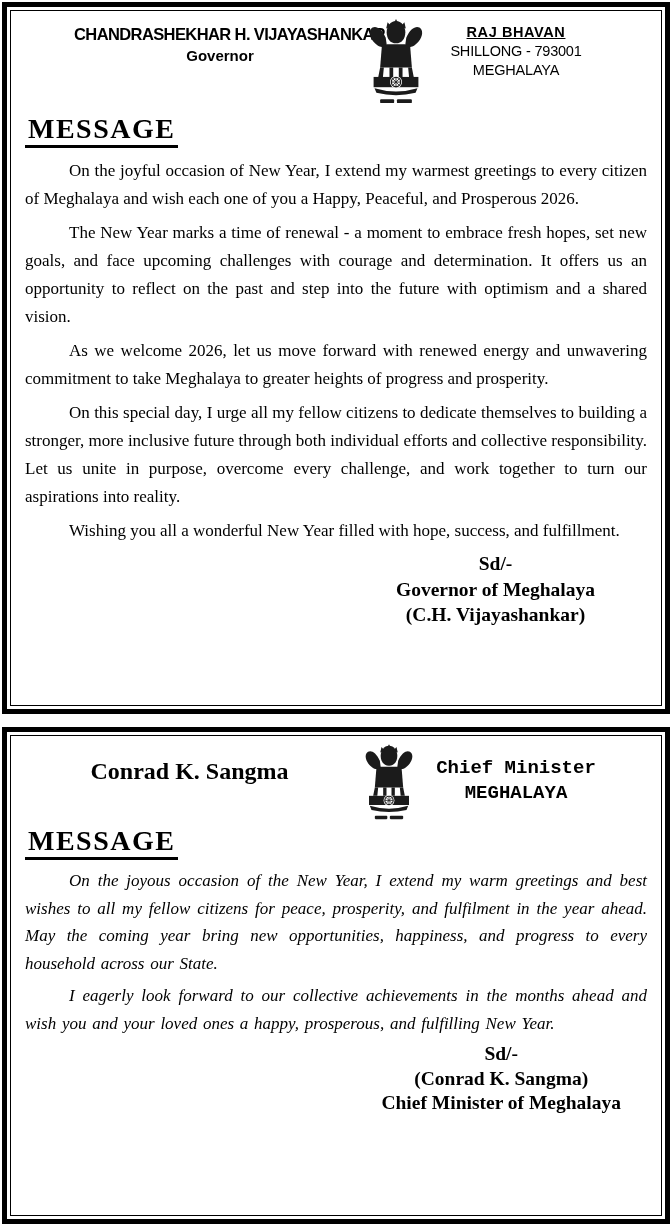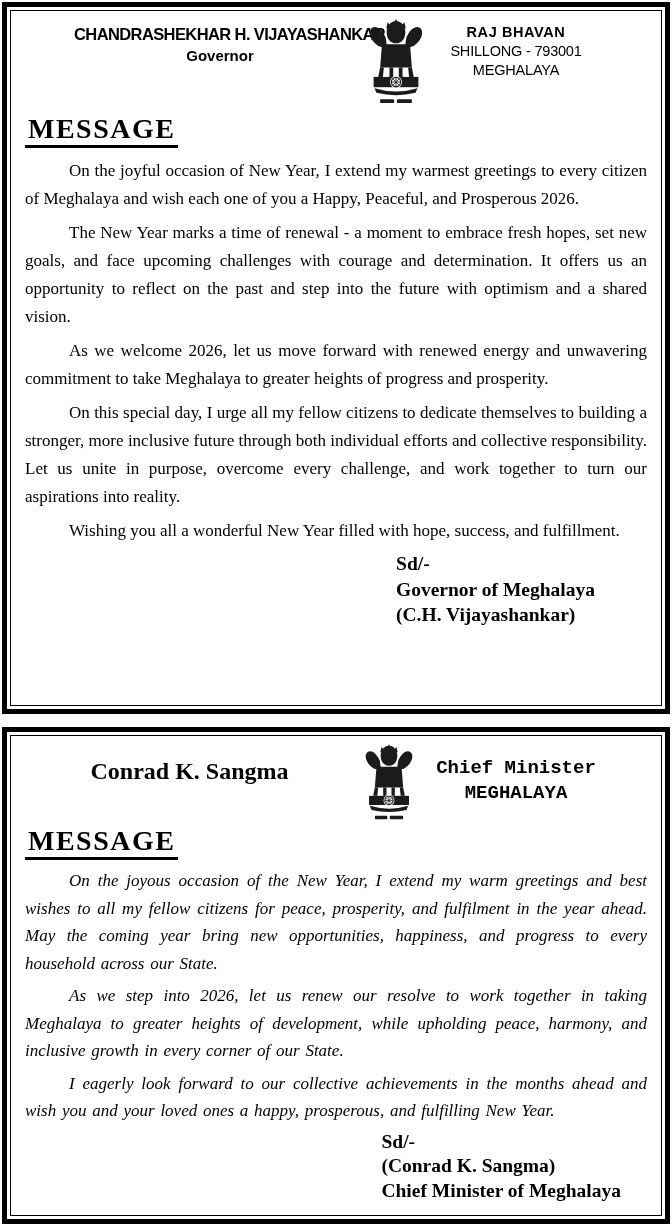--- a/index.html
+++ b/index.html
@@ -29,21 +29,21 @@
     font-family: "Liberation Sans", sans-serif; font-weight: bold;
   }
   .g-name { font-size: 16.5px; letter-spacing: -0.6px; white-space: nowrap; }
   .g-title { font-size: 15px; margin-top: 3px; }
 
   .lh-right-1 {
     width: 180px; text-align: center; padding-top: 4px;
     font-family: "Liberation Sans", sans-serif;
     font-size: 14.5px; line-height: 19px; letter-spacing: -0.2px;
   }
-  .lh-right-1 .bold-line { font-weight: bold; letter-spacing: 0.6px; }
+  .lh-right-1 .bold-line { font-weight: bold; letter-spacing: 0.6px; text-decoration: underline; }
 
   .lh-left-2 { width: 292px; font-weight: bold; font-size: 24px; padding: 14px 0 0 24px; }
   .lh-right-2 { width: 195px; text-align: center; font-weight: bold; font-size: 19px; line-height: 25px; padding-top: 12px; font-family: Liberation Mono, monospace; }
 
   .emblem-wrap { width: 60px; text-align: center; flex: 0 0 auto; }
 
   h1.msg-heading {
     margin: 4px 0 12px; text-align: left;
     font-size: 28px; font-weight: bold; letter-spacing: 1.5px;
   }
@@ -53,21 +53,21 @@
   p.body-par {
     margin: 0 0 6px;
     font-size: 17px; line-height: 28px;
     text-align: justify; text-indent: 44px;
   }
   .box-2 p.body-par { line-height: 27.5px; word-spacing: 1.5px; margin-bottom: 5px; font-style: italic; }
 
   .signature {
     width: fit-content;
     margin: 5px 52px 0 auto;
-    text-align: left;
+    text-align: center;
     font-weight: bold; font-size: 19.5px; line-height: 25.5px;
   }
   .box-2 .signature { margin-right: 26px; margin-top: 3px; line-height: 24.5px; }
 </style>
 </head>
 <body>
 
 <svg width="0" height="0" style="position:absolute" aria-hidden="true">
   <symbol id="emblem-sym" viewBox="0 0 60 92">
     <g fill="#1b1b1b">
@@ -147,21 +147,20 @@
           <div>Chief Minister</div>
           <div>MEGHALAYA</div>
         </div>
       </header>
 
       <h1 class="msg-heading">
         <span>MESSAGE</span>
       </h1>
 
       <p class="body-par">On the joyous occasion of the New Year, I extend my warm greetings and best wishes to all my fellow citizens for peace, prosperity, and fulfilment in the year ahead. May the coming year bring new opportunities, happiness, and progress to every household across our State.</p>
-      <p class="body-par">As we step into 2026, let us renew our resolve to work together in taking Meghalaya to greater heights of development, while upholding peace, harmony, and inclusive growth in every corner of our State.</p>
       <p class="body-par">I eagerly look forward to our collective achievements in the months ahead and wish you and your loved ones a happy, prosperous, and fulfilling New Year.</p>
 
       <div class="signature">
         <div>Sd/-</div>
         <div>(Conrad K. Sangma)</div>
         <div>Chief Minister of Meghalaya</div>
       </div>
 
     </div>
   </section>

